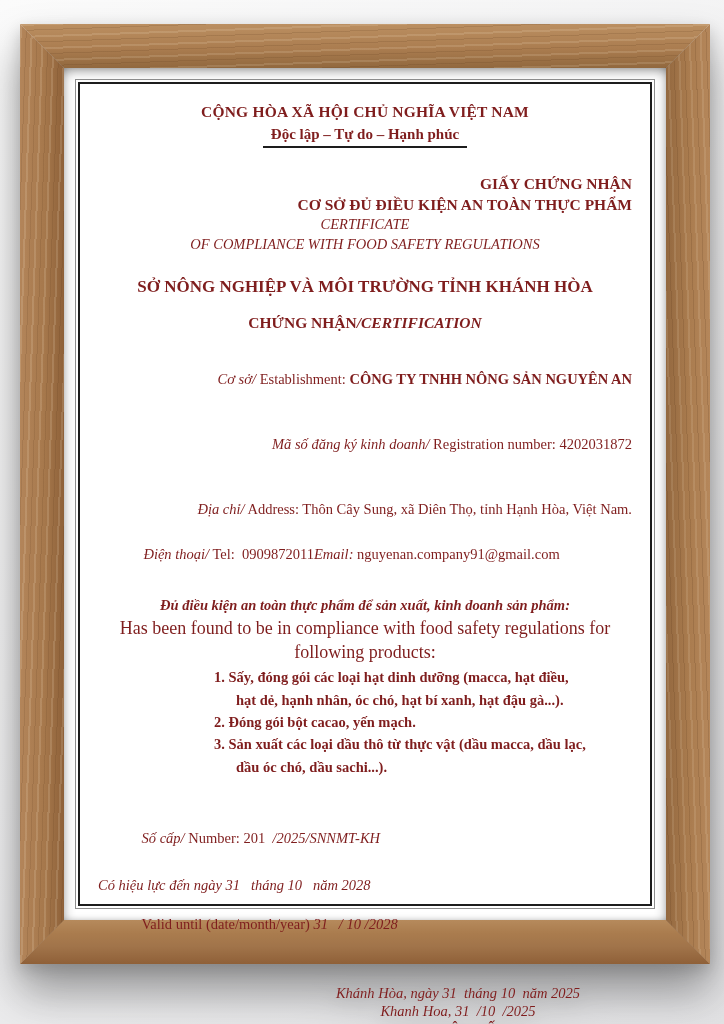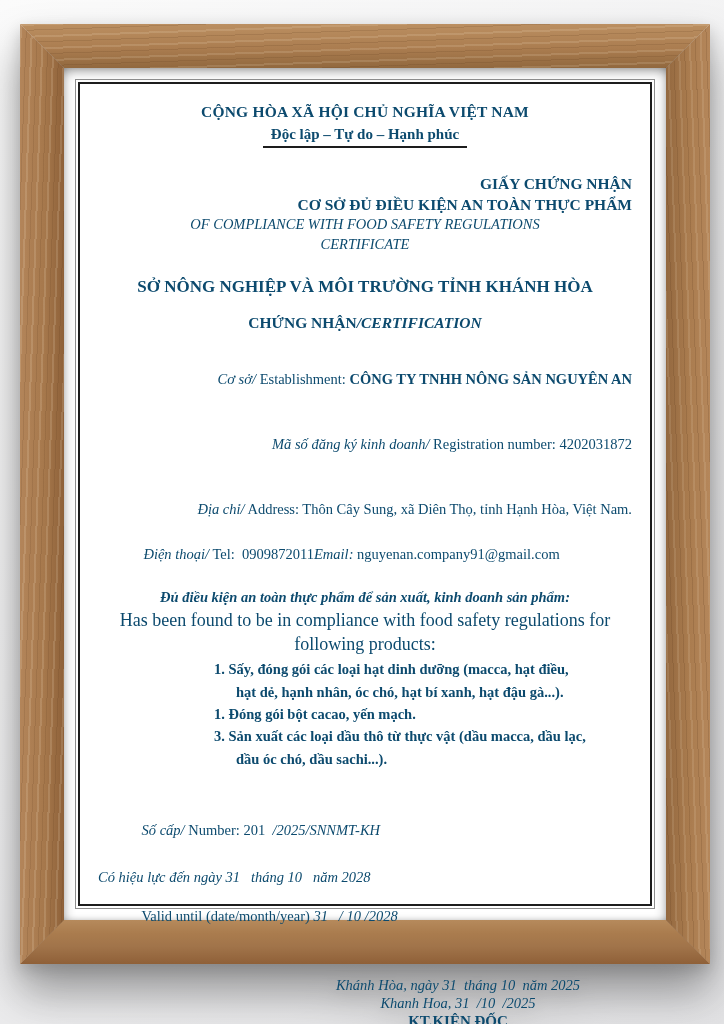--- a/index.html
+++ b/index.html
@@ -35,37 +35,37 @@
       background:
         repeating-linear-gradient(88deg,rgba(255,240,215,.12) 0 2px,rgba(0,0,0,0) 2px 6px,rgba(90,55,25,.18) 6px 7px,rgba(0,0,0,0) 7px 11px),
         linear-gradient(90deg,#93683f 0%,#a97b4e 50%,#b5875b 100%);}
   
   .matte{position:absolute;inset:44px;background:#ffffff;
          box-shadow:inset 0 9px 12px -7px rgba(0,0,0,.45),
                     inset 0 -5px 9px -7px rgba(0,0,0,.35),
                     inset 9px 0 12px -9px rgba(0,0,0,.30),
                     inset -9px 0 12px -9px rgba(0,0,0,.30);}
   .page{position:absolute;inset:14px;background:#fff;border:2px solid #1d1d1d;
-        outline:1px solid #8d8d8d;outline-offset:2px;color:#0c4a6e;
+        outline:1px solid #8d8d8d;outline-offset:2px;color:#7f1d1d;
         padding:12px 18px 0 18px;box-sizing:border-box;font-size:14.5px;line-height:1.34;}
   .center{text-align:center;}
   .b{font-weight:bold;} .i{font-style:italic;} .bi{font-weight:bold;font-style:italic;}
   .pre{white-space:pre-wrap;}
   .nat1{font-size:15.5px;letter-spacing:.2px;margin-top:6px;}
   .nat2{display:inline-block;font-size:15px;padding:1px 8px 2px 8px;border-bottom:2px solid #1d1d1d;}
   .title-block{margin-top:26px;}
   .t-vi{font-size:15.5px;text-align:right;}
   .t-en{font-size:14.5px;}
   .authority{margin-top:22px;font-size:17px;}
   .certif{margin-top:14px;font-size:15.5px;}
   .fields{margin-top:17px;text-align:right;}
   .fields .row{margin-top:6.5px;}
   .phone-row{display:flex;}
   .tel-part{width:216px;flex:none;}
-  .compliance{margin-top:24px;text-align:center;}
+  .compliance{margin-top:32px;text-align:center;}
   .comp-en{font-size:18px;}
   .products{margin:4px 0 0 116px;font-weight:bold;}
   .products .p1{margin-top:3px;}
   .products .p2{margin-left:22px;margin-top:3px;}
   .products .p2:empty{display:none;}
   .issue{margin-top:32px;}
   .issue .num{margin-bottom:8px;}
   .valid-en{margin-top:1px;}
   .sign-col{width:340px;margin:30px 4px 0 auto;text-align:center;font-size:14.5px;}
   .date-vi,.date-en{line-height:1.25;}
@@ -88,22 +88,22 @@
       <div class="page">
 
         <div class="center nat1 b">CỘNG HÒA XÃ HỘI CHỦ NGHĨA VIỆT NAM</div>
         <div class="center">
           <span class="nat2 b">Độc lập – Tự do – Hạnh phúc</span>
         </div>
 
         <div class="title-block center">
           <div class="t-vi b">GIẤY CHỨNG NHẬN</div>
           <div class="t-vi b">CƠ SỞ ĐỦ ĐIỀU KIỆN AN TOÀN THỰC PHẨM</div>
+          <div class="t-en i">CERTIFICATE</div>
           <div class="t-en i">OF COMPLIANCE WITH FOOD SAFETY REGULATIONS</div>
-          <div class="t-en i">CERTIFICATE</div>
         </div>
 
         <div class="authority center b">SỞ NÔNG NGHIỆP VÀ MÔI TRƯỜNG TỈNH KHÁNH HÒA</div>
 
         <div class="certif center">
           <span class="b">CHỨNG NHẬN</span><span class="bi">/CERTIFICATION</span>
         </div>
 
         <div class="fields">
           <div class="row pre">
@@ -125,21 +125,21 @@
           <div class="bi">Đủ điều kiện an toàn thực phẩm để sản xuất, kinh doanh sản phẩm:</div>
           <div class="comp-en">Has been found to be in compliance with food safety regulations for following products:</div>
         </div>
 
         <div class="products">
           <div>
             <div class="p1">1. Sấy, đóng gói các loại hạt dinh dưỡng (macca, hạt điều,</div>
             <div class="p2">hạt dẻ, hạnh nhân, óc chó, hạt bí xanh, hạt đậu gà...).</div>
           </div>
           <div>
-            <div class="p1">1. Đóng gói bột cacao, yến mạch.</div>
+            <div class="p1">2. Đóng gói bột cacao, yến mạch.</div>
 
           </div>
           <div>
             <div class="p1">3. Sản xuất các loại dầu thô từ thực vật (dầu macca, dầu lạc,</div>
             <div class="p2">dầu óc chó, dầu sachi...).</div>
           </div>
         </div>
 
         <div class="issue">
           <div class="num pre">

